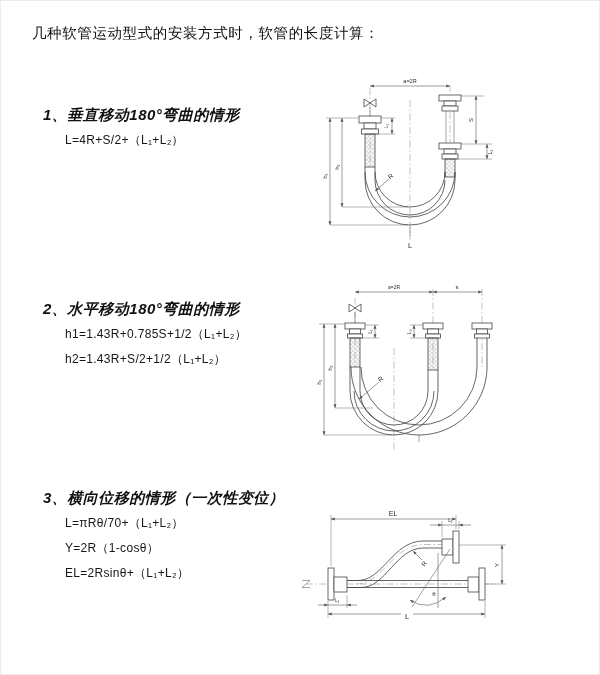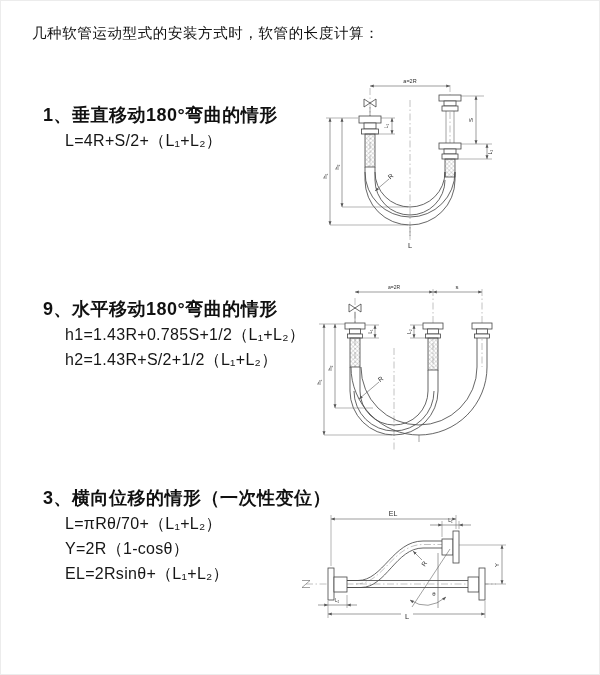--- a/index.html
+++ b/index.html
@@ -6,22 +6,22 @@
   .page{
     position:relative;width:600px;height:675px;background:#fff;overflow:hidden;
     font-family:"Liberation Sans","DejaVu Sans",sans-serif;color:#1c1c1c;
     box-shadow:inset 0 0 0 1px #ececec;
   }
   .title{
     position:absolute;left:32px;top:24px;margin:0;
     font-size:14.5px;font-weight:400;letter-spacing:.6px;color:#111;
   }
   .sec{position:absolute;left:43px;}
-  .sec .heading{font-size:18px;font-weight:700;letter-spacing:.5px;color:#111;line-height:16px;}
-  .sec .formula{font-size:16px;letter-spacing:.3px;margin-top:10px;padding-left:22px;line-height:15px;color:#161616;}
+  .sec .heading{font-size:15px;font-weight:700;letter-spacing:.5px;color:#111;line-height:16px;font-style:italic;}
+  .sec .formula{font-size:12px;letter-spacing:.3px;margin-top:10px;padding-left:22px;line-height:15px;color:#161616;}
   #sec1{top:107px;}
   #sec2{top:301px;}
   #sec3{top:490px;}
   .diag{position:absolute;}
   #diag1{left:322px;top:72px;}
   #diag2{left:315px;top:278px;}
   #diag3{left:298px;top:505px;}
   svg text{font-family:"Liberation Sans","DejaVu Sans",sans-serif;fill:#2b2b2b;}
   .cl{stroke:#8f8f8f;stroke-width:.55;stroke-dasharray:7 2.5 1.5 2.5;fill:none;}
   .dim{stroke:#5b5b5b;stroke-width:.6;fill:none;}
@@ -36,21 +36,21 @@
 <div class="page">
 
   <h1 class="title">几种软管运动型式的安装方式时，软管的长度计算：</h1>
 
   <section class="sec" id="sec1">
     <div class="heading">1、垂直移动180°弯曲的情形</div>
     <div class="formula">L=4R+S/2+（L₁+L₂）</div>
   </section>
 
   <section class="sec" id="sec2">
-    <div class="heading">9、水平移动180°弯曲的情形</div>
+    <div class="heading">2、水平移动180°弯曲的情形</div>
     <div class="formula">h1=1.43R+0.785S+1/2（L₁+L₂）</div>
     <div class="formula">h2=1.43R+S/2+1/2（L₁+L₂）</div>
   </section>
 
   <section class="sec" id="sec3">
     <div class="heading">3、横向位移的情形（一次性变位）</div>
     <div class="formula">L=πRθ/70+（L₁+L₂）</div>
     <div class="formula">Y=2R（1-cosθ）</div>
     <div class="formula">EL=2Rsinθ+（L₁+L₂）</div>
   </section>

